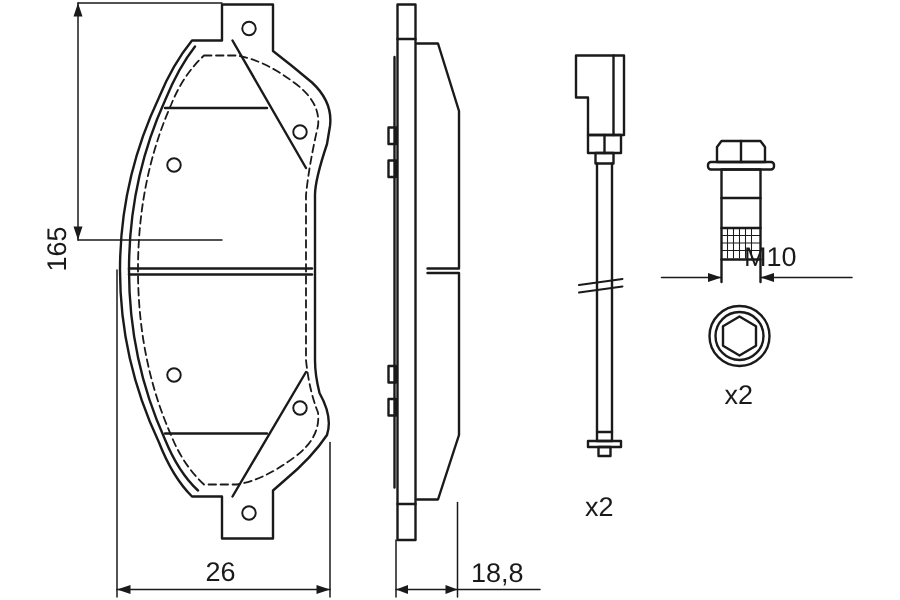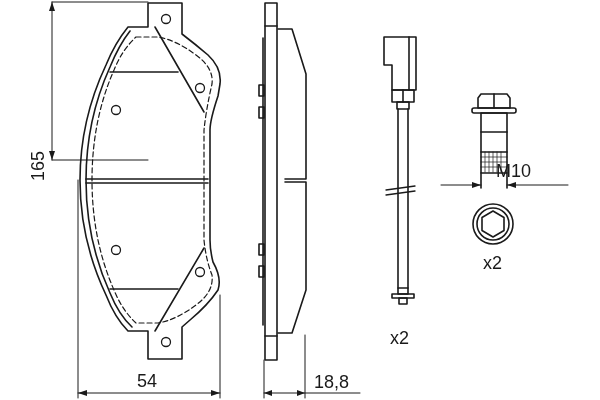--- a/index.html
+++ b/index.html
@@ -133,18 +133,18 @@
 
     <g>
       <circle cx="493" cy="224" r="20"></circle>
       <circle cx="493" cy="224" r="16"></circle>
       <path d="M493,211 L504,217.5 L504,230.5 L493,237 L482,230.5 L482,217.5 Z"></path>
     </g>
   </g>
 </svg>
 
 <div class="lbl dim-165">165</div>
-<div class="lbl" style="left:137px;top:372px;">54</div>
+<div class="lbl" style="left:137px;top:372px;">26</div>
 <div class="lbl" style="left:314px;top:373px;text-align:right;">18,8</div>
 <div class="lbl" style="left:496px;top:162px;">M10</div>
 <div class="lbl" style="left:390px;top:329px;">x2</div>
 <div class="lbl" style="left:483px;top:254px;">x2</div>
 </div>
 
 </body></html>

